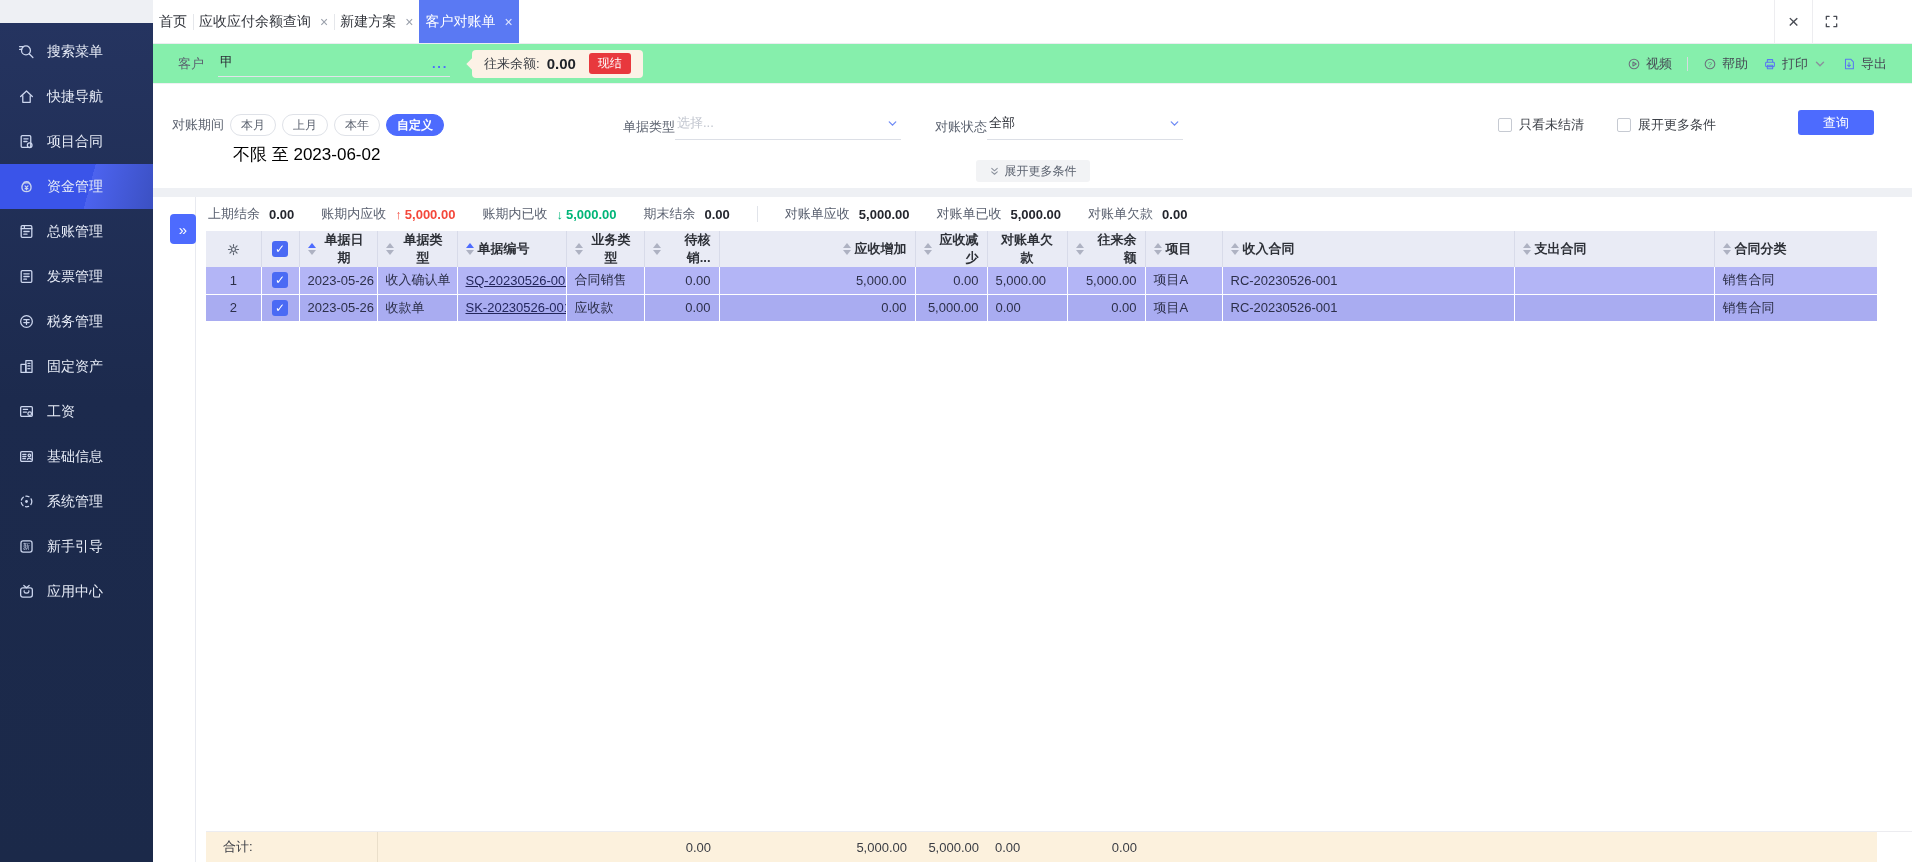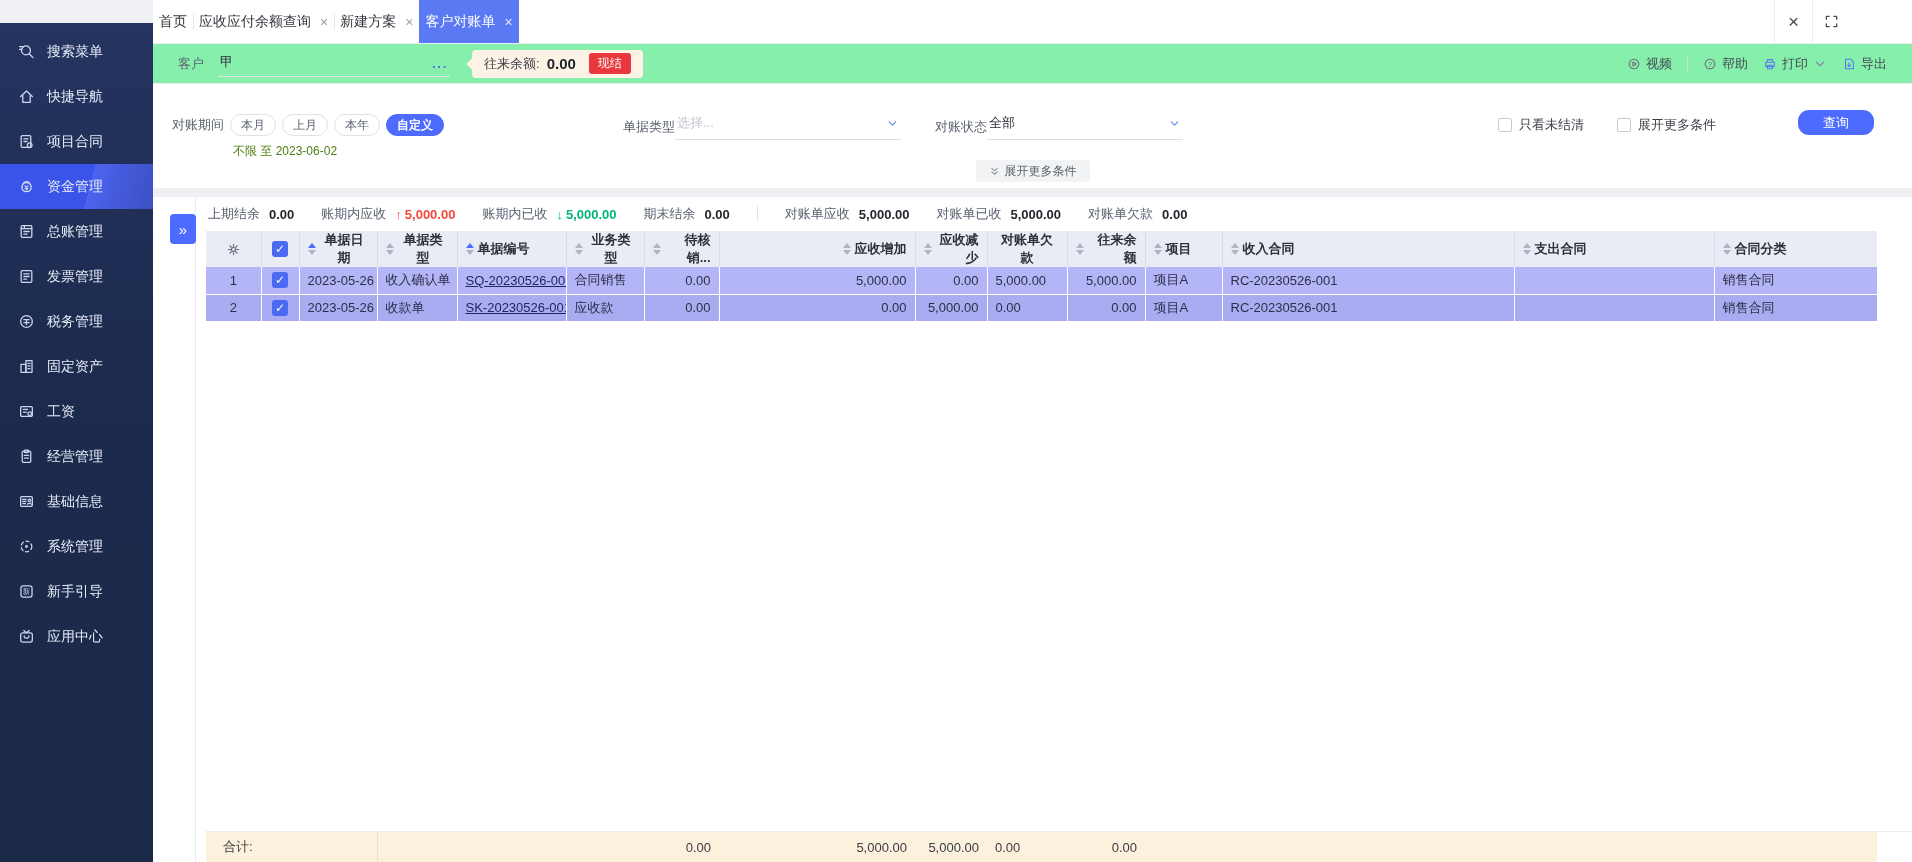--- a/index.html
+++ b/index.html
@@ -50,34 +50,34 @@
   .tb-divider { width:1px; height:14px; background:#d8dbe1; }
   .mini-chev { width:10px; height:10px; color:#8a909c; }
 
   
   .filter-panel { background:#fff; height:104px; position:relative; margin-bottom:9px; flex-shrink:0; }
   .g-period { position:absolute; left:19px; top:30px; }
   .period-line { display:flex; align-items:center; }
   .pill { height:22px; padding:0 10px; margin-left:6px; border:1px solid #dfe2e8; border-radius:12px;
     background:#fff; color:#5c6370; font-size:12px; display:inline-flex; align-items:center; cursor:pointer; }
   .pill.active { background:#4d6bfe; border-color:#4d6bfe; color:#fff; font-weight:700; }
-  .period-sub { margin:7px 0 0 61px; font-size:12px; color:#4d7c0f; }
+  .period-sub { margin:7px 0 0 61px; font-size:17px; color:#000000; }
   .g-doctype { position:absolute; left:470px; top:30px; display:flex; align-items:center; }
   .g-status  { position:absolute; left:782px; top:30px; display:flex; align-items:center; }
   .sel-field { border-bottom:1px solid #dcdfe6; display:flex; align-items:center; padding:0 2px 7px; }
   .sel-field .ph { color:#c2c6cf; font-size:13px; flex:1; }
   .sel-field .val { color:#2b2e36; font-size:13px; flex:1; }
   .w-doc { width:226px; } .w-st { width:196px; }
   .chev-dn { width:13px; height:13px; color:#6f8bf5; flex-shrink:0; }
   .g-cb1 { position:absolute; left:1345px; top:32px; }
   .g-cb2 { position:absolute; left:1464px; top:32px; }
   .cb-wrap { display:flex; align-items:center; gap:7px; font-size:13px; color:#3d4148; cursor:pointer; }
   .cb-box { width:14px; height:14px; border:1px solid #c6cad2; border-radius:2px; background:#fff; }
   .g-search { position:absolute; left:1645px; top:26px; }
-  .btn-primary { width:76px; height:25px; background:#4d6bfe; color:#fff; font-size:13px; border:none; border-radius:11px; cursor:pointer; }
+  .btn-primary { width:76px; height:25px; background:#4d6bfe; color:#fff; font-size:13px; border:none; border-radius:3px; cursor:pointer; }
   .more-btn { position:absolute; left:50%; bottom:6px; transform:translateX(-50%); background:#f2f3f5; border-radius:3px;
     height:22px; padding:0 13px; font-size:12px; color:#5c6370; display:flex; align-items:center; gap:5px; cursor:pointer; }
   .more-btn svg { width:11px; height:11px; color:#8a909c; }
 
   
   .table-panel { background:#fff; flex:1; min-height:0; display:flex; position:relative; }
   .left-strip { width:43px; flex-shrink:0; border-right:1px solid #e8eaf0; position:relative; }
   .expander { position:absolute; left:17px; top:17px; width:26px; height:30px; background:#4d6bfe; color:#fff;
     border-radius:4px; display:flex; align-items:center; justify-content:center; font-size:15px; cursor:pointer; z-index:2; }
   .table-main { flex:1; min-width:0; padding-left:10px; position:relative; }
@@ -203,30 +203,20 @@
         </div>
         <div class="side-item">
           <span class="side-icon">
             <svg viewBox="0 0 16 16" fill="none" stroke="currentColor" stroke-width="1.2" stroke-linecap="round" stroke-linejoin="round">
               <rect x="2.5" y="3.5" width="11" height="9" rx="1"></rect>
               <path d="M5 6 h4 M5 8.5 h3"></path>
               <circle cx="11" cy="10" r="1.7"></circle>
             </svg>
           </span>
           <span class="side-label">工资</span>
-        </div>
-        <div class="side-item">
-          <span class="side-icon">
-            <svg viewBox="0 0 16 16" fill="none" stroke="currentColor" stroke-width="1.2" stroke-linecap="round" stroke-linejoin="round">
-              <rect x="4" y="3" width="8" height="10.5" rx="1"></rect>
-              <rect x="6" y="2" width="4" height="2.4" rx="0.8"></rect>
-              <path d="M6 7 h4 M6 9.5 h4"></path>
-            </svg>
-          </span>
-          <span class="side-label">经营管理</span>
         </div>
         <div class="side-item">
           <span class="side-icon">
             <svg viewBox="0 0 16 16" fill="none" stroke="currentColor" stroke-width="1.2" stroke-linecap="round" stroke-linejoin="round">
               <rect x="2.5" y="3.5" width="11" height="9" rx="1"></rect>
               <path d="M4.5 6 h3 M4.5 8 h3 M4.5 10 h2.5"></path>
               <circle cx="10.7" cy="6.9" r="1.2"></circle>
               <path d="M9 10.6 c0-1.4 3.4-1.4 3.4 0"></path>
             </svg>
           </span>

